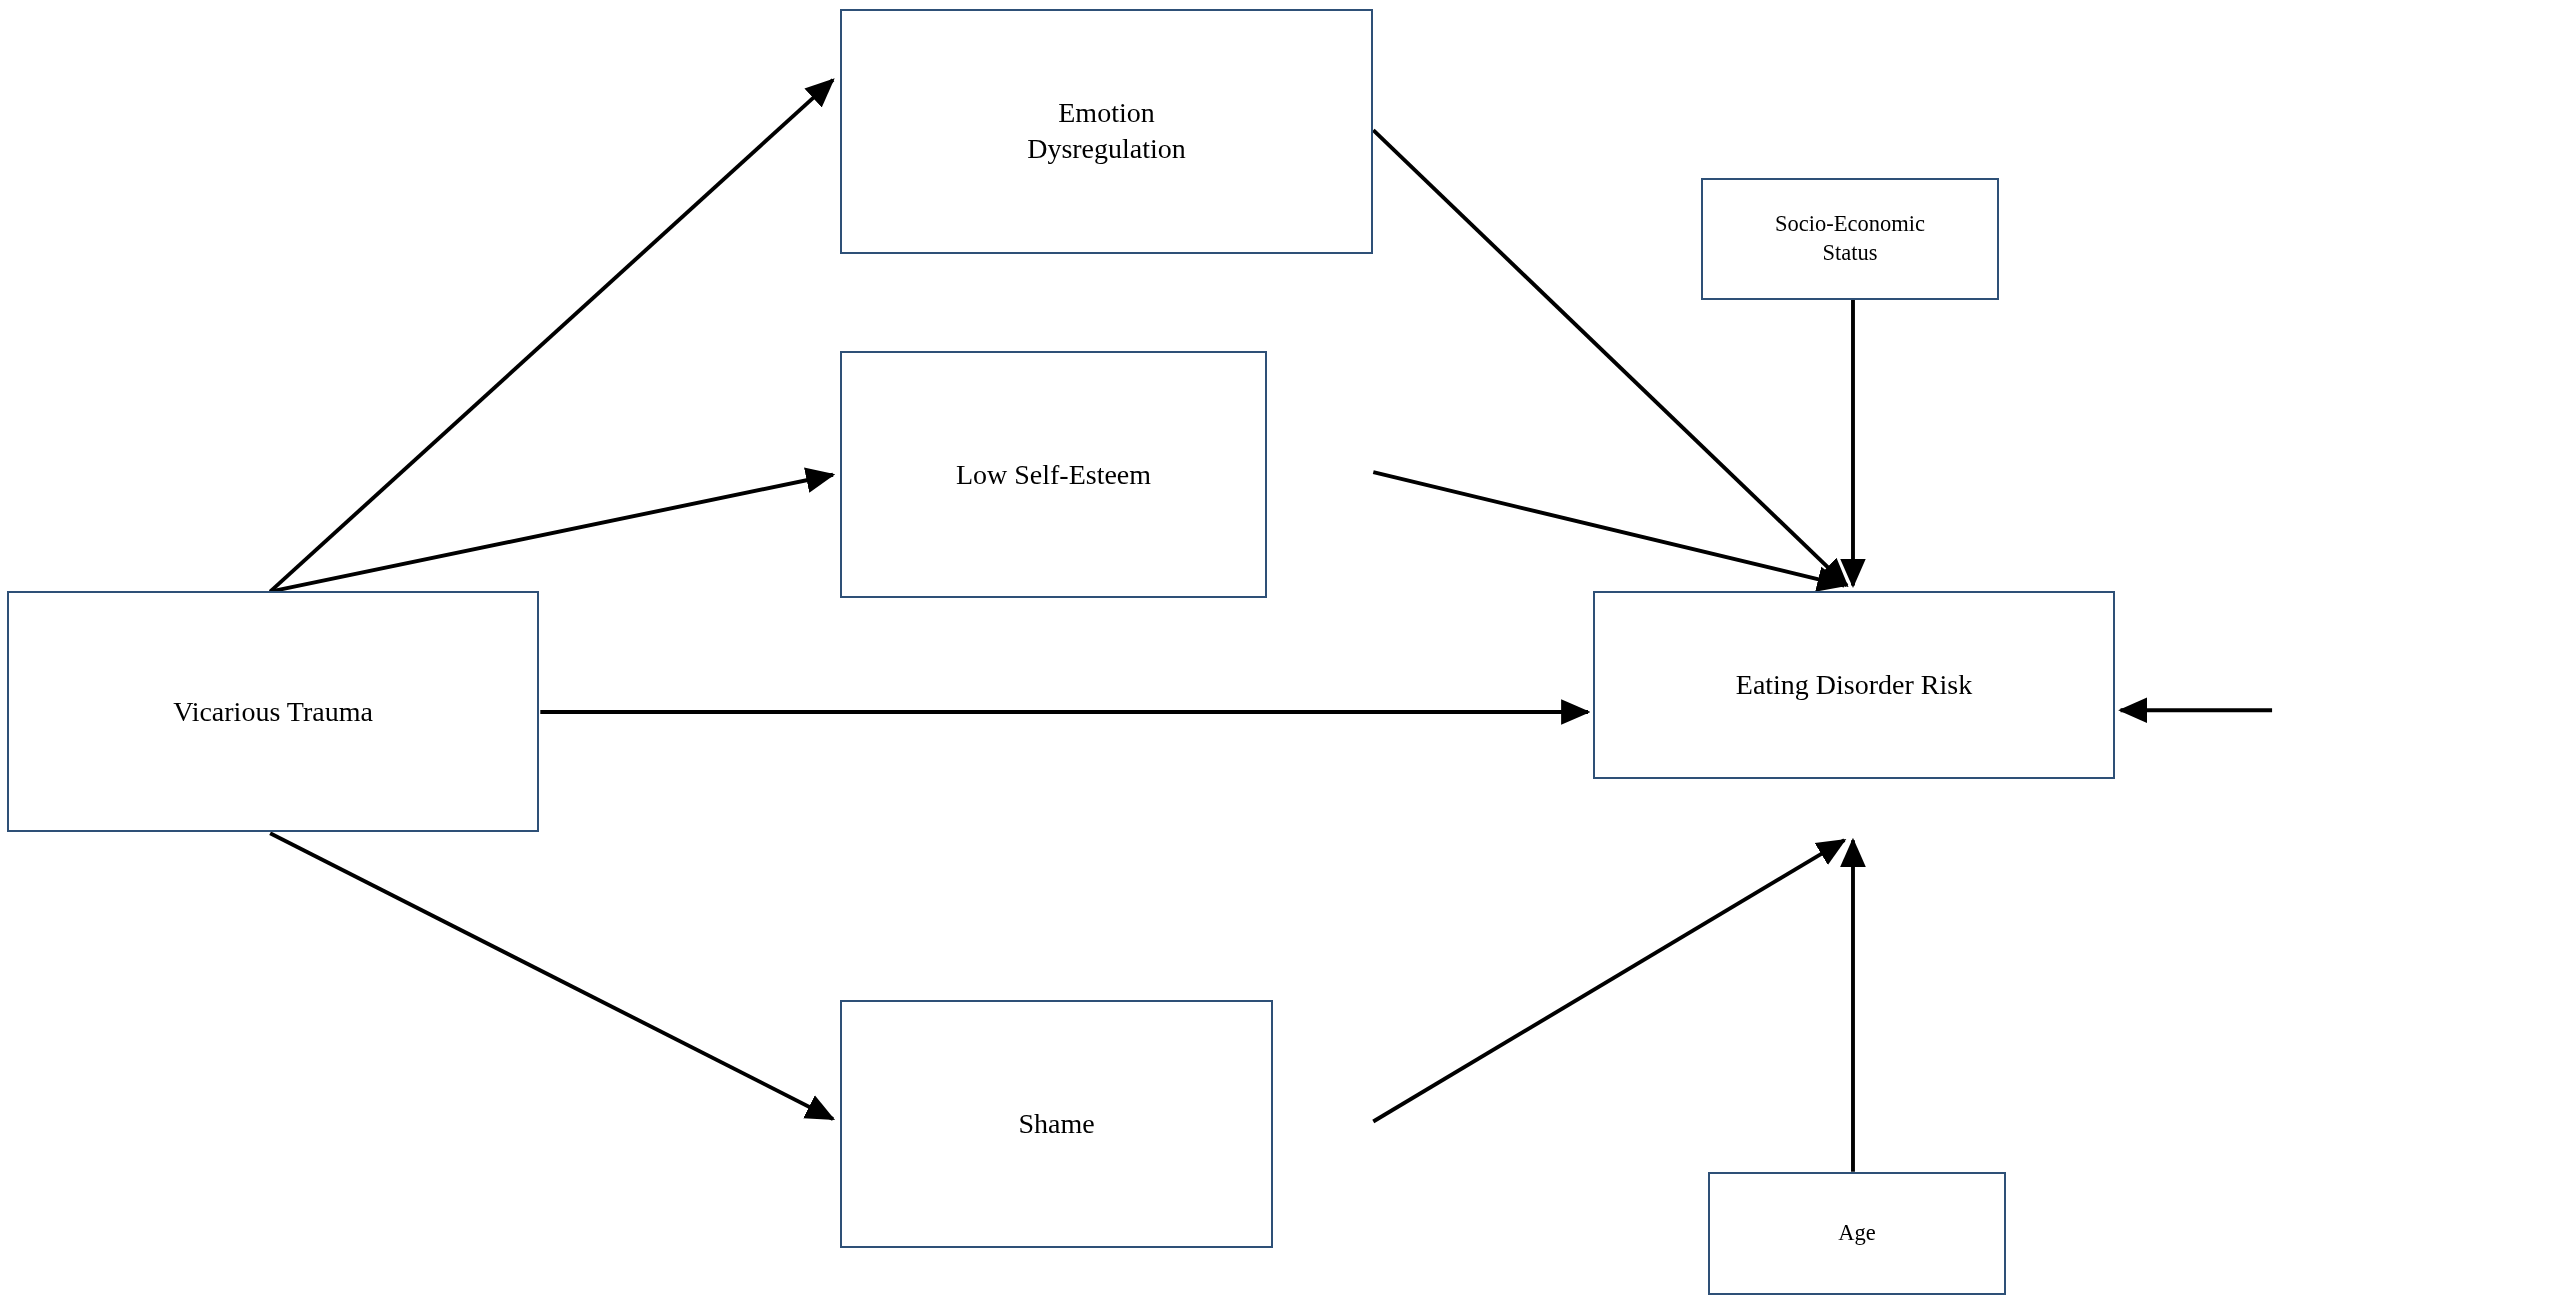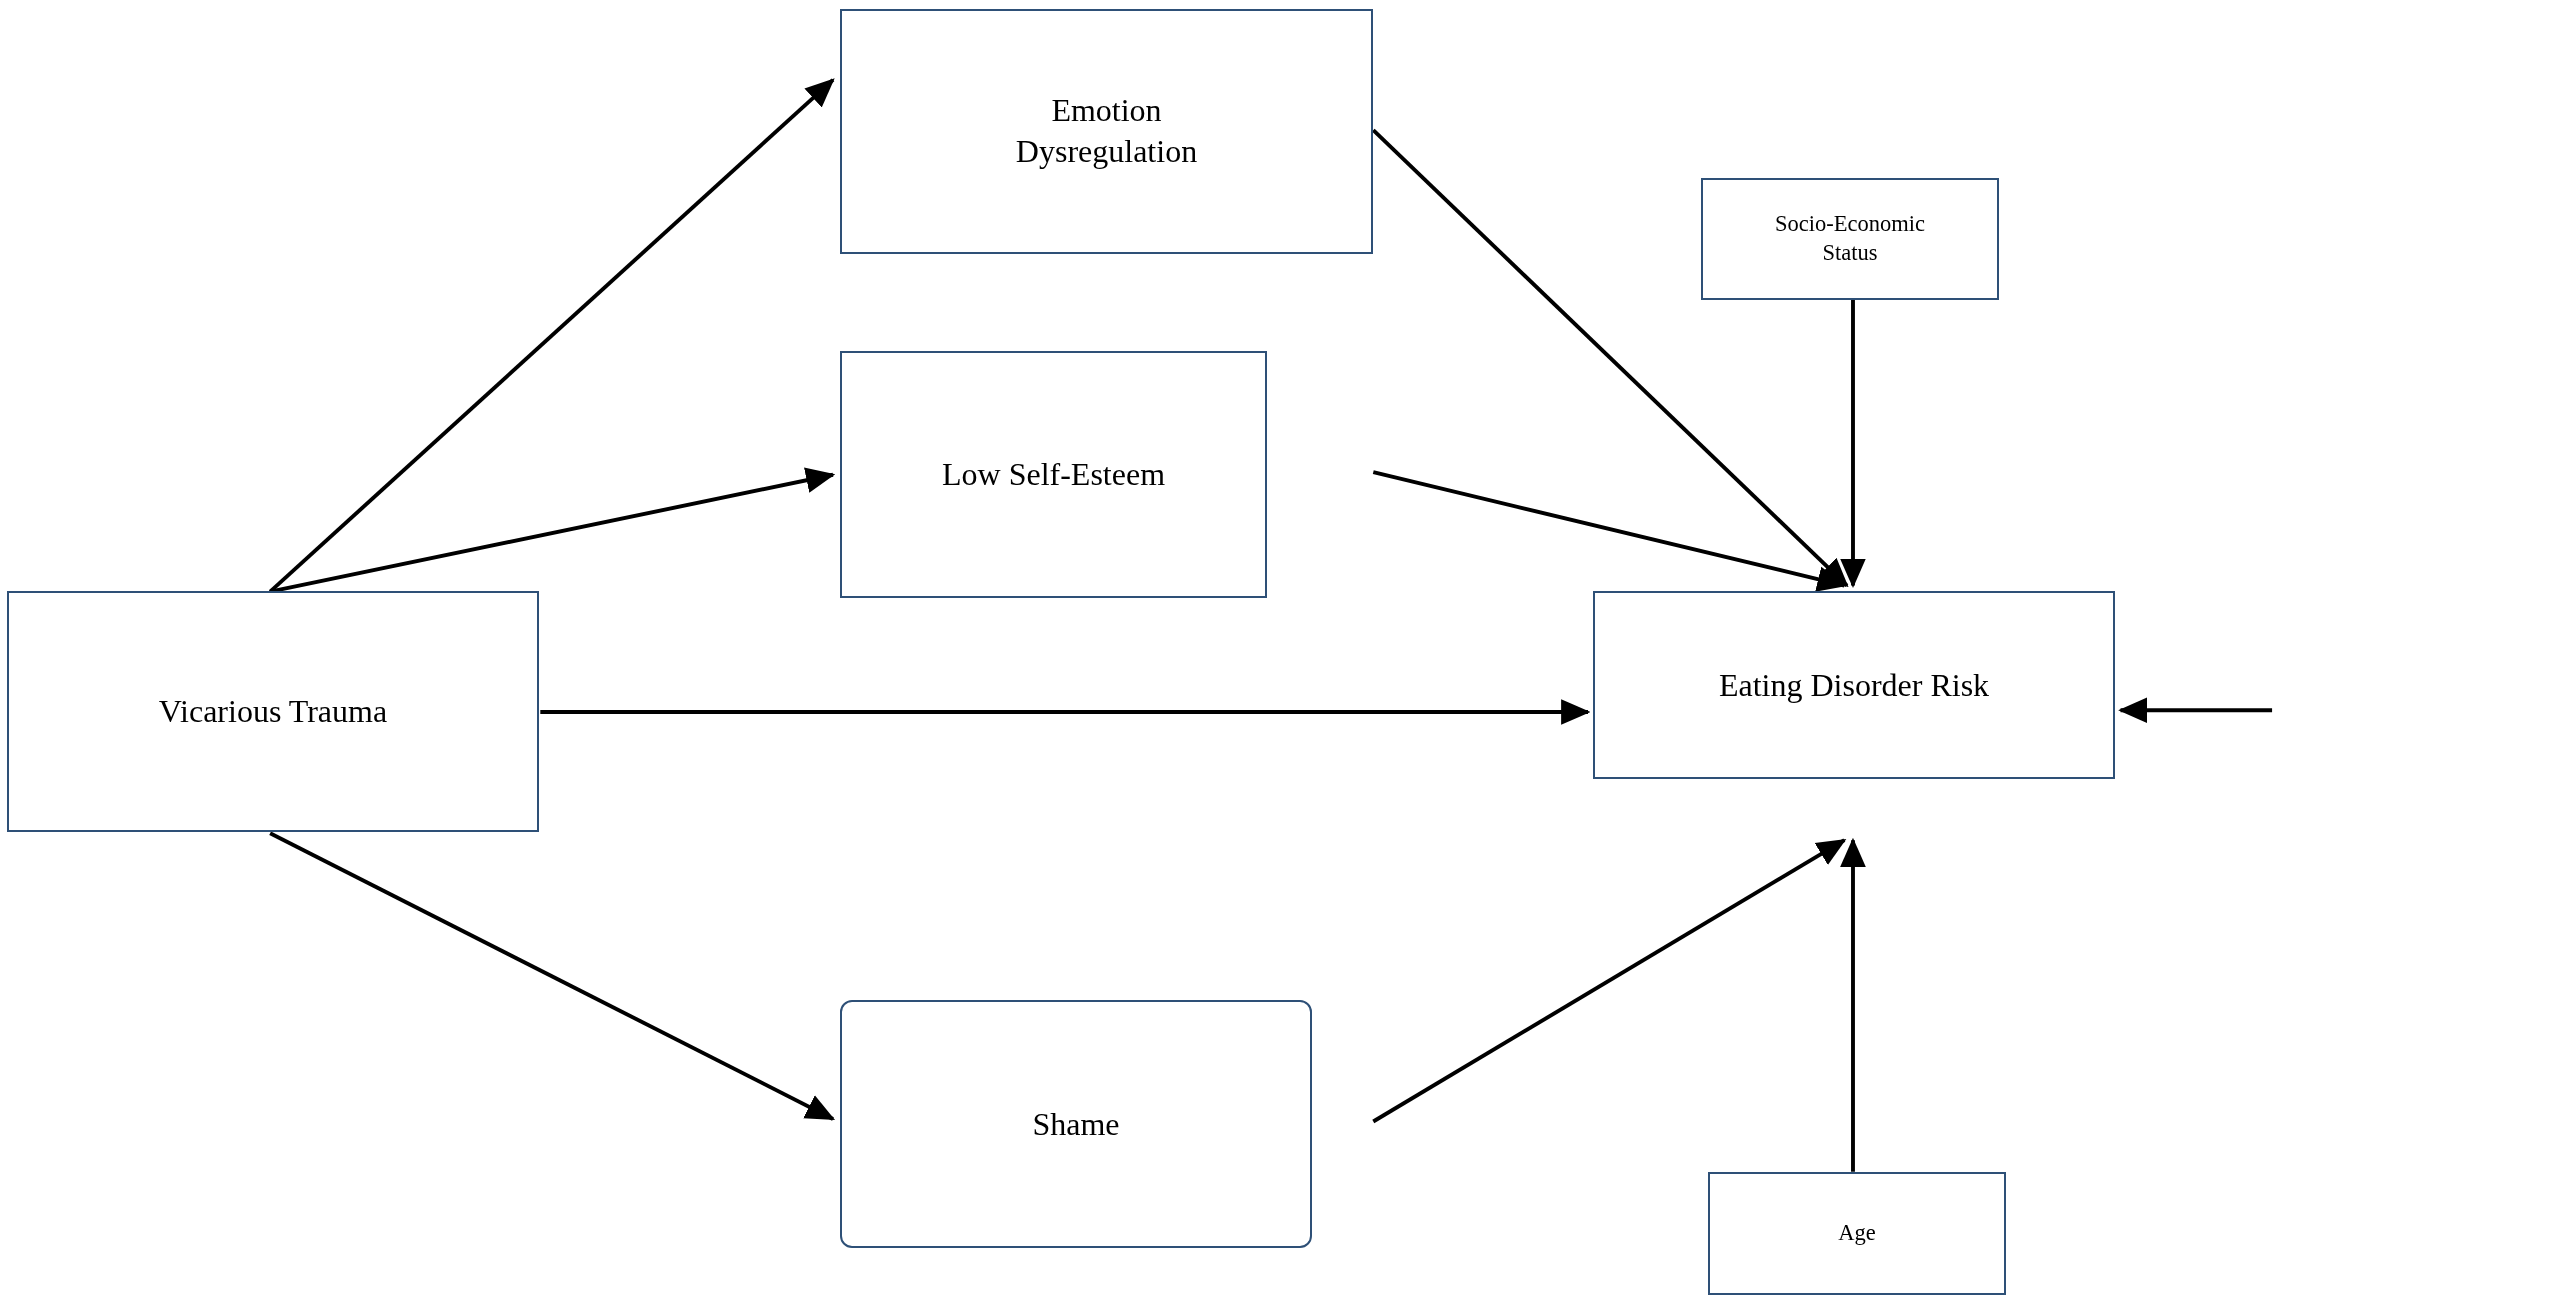--- a/index.html
+++ b/index.html
@@ -38,30 +38,30 @@
     color: #000000;
     line-height: 1.28;
     z-index: 2;
   }
   .node-label {
     display: block;
     padding: 0 8.7px;
     white-space: pre-line;
   }
   
-  .node.primary .node-label { font-size: 32px; }
+  .node.primary .node-label { font-size: 28px; }
   
   .node.covariate { border-width: 2.6px; }
   .node.covariate .node-label { font-size: 22.5px; }
 
   
   #node-vicarious-trauma   { left: 7px;    top: 591px;  width: 532px; height: 241px; }
   #node-emotion-dysregulation { left: 840px; top: 8.7px;  width: 533px; height: 245px; }
   #node-low-self-esteem    { left: 840px;  top: 351px;  width: 427px; height: 247px; }
-  #node-shame              { left: 840px;  top: 1000px; width: 472px; height: 248px; border-radius: 12px; }
+  #node-shame              { left: 840px;  top: 1000px; width: 433px; height: 248px; }
   #node-eating-disorder-risk { left: 1593px; top: 591px; width: 522px; height: 188px; }
   #node-socio-economic-status { left: 1701px; top: 178px; width: 298px; height: 122px; }
   #node-bmi                { left: 2273px; top: 645px;  width: 295px; height: 126px; }
   #node-age                { left: 1708px; top: 1172px; width: 298px; height: 123px; align-items: center; }
 </style>
 </head>
 <body>
 
 <div id="diagram-root">
 

